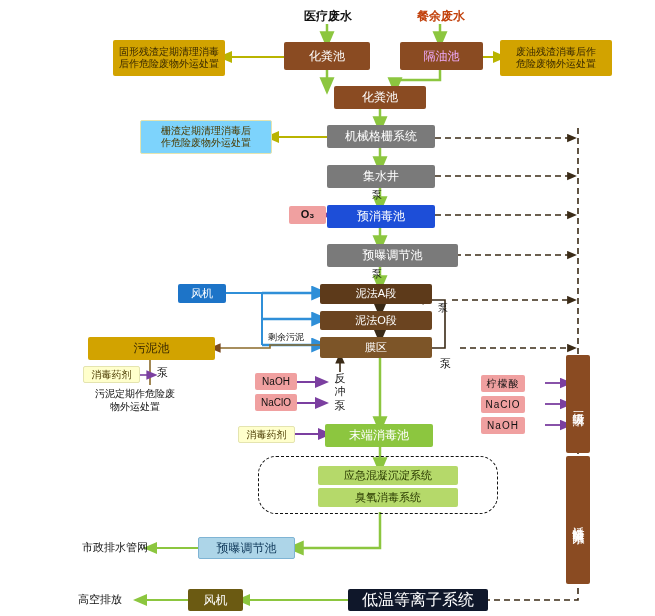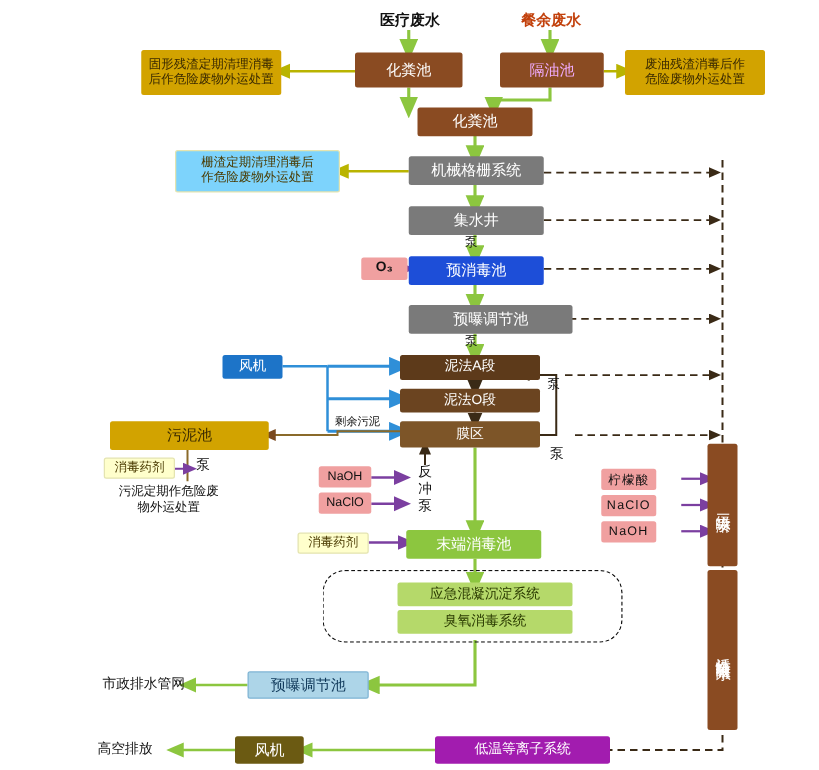--- a/index.html
+++ b/index.html
@@ -201,21 +201,21 @@
 
   <div class="dashbox" style="left:258px;top:456px;width:240px;height:58px;"></div>
   <div class="node" style="left:318px;top:466px;width:140px;height:19px;background:#b5d96a;color:#2a3a00;font-size:11px;">应急混凝沉淀系统</div>
   <div class="node" style="left:318px;top:488px;width:140px;height:19px;background:#b5d96a;color:#2a3a00;font-size:11px;">臭氧消毒系统</div>
 
   <div class="lbl" style="left:82px;top:541px;font-size:11px;color:#111;">市政排水管网</div>
   <div class="node" style="left:198px;top:537px;width:97px;height:22px;background:#add5e8;color:#10395a;font-size:12px;border:1px solid #7fb4d4;">预曝调节池</div>
 
   <div class="lbl" style="left:78px;top:593px;font-size:11px;color:#111;">高空排放</div>
   <div class="node" style="left:188px;top:589px;width:55px;height:22px;background:#6b5a12;color:#fff;font-size:12px;">风机</div>
-  <div class="node" style="left:348px;top:589px;width:140px;height:22px;background:#a21caf;color:#fff;font-size:11px;">低温等离子系统</div>
+  <div class="node" style="left:348px;top:589px;width:140px;height:22px;background:#0f172a;color:#fff;font-size:16px;">低温等离子系统</div>
 
   <div class="vtext" style="left:481px;top:375px;width:44px;height:17px;background:#f0a0a0;color:#111;writing-mode:horizontal-tb;display:flex;font-size:10px;">柠檬酸</div>
   <div class="vtext" style="left:481px;top:396px;width:44px;height:17px;background:#f0a0a0;color:#111;writing-mode:horizontal-tb;display:flex;font-size:10px;">NaClO</div>
   <div class="vtext" style="left:481px;top:417px;width:44px;height:17px;background:#f0a0a0;color:#111;writing-mode:horizontal-tb;display:flex;font-size:10px;">NaOH</div>
 
   <div class="vtext" style="left:566px;top:355px;width:24px;height:98px;background:#8a4b22;color:#fff;font-size:12px;">三级喷淋</div>
   <div class="vtext" style="left:566px;top:456px;width:24px;height:128px;background:#8a4b22;color:#fff;font-size:12px;">活性纤维吸附系</div>
 
 </div>
 

